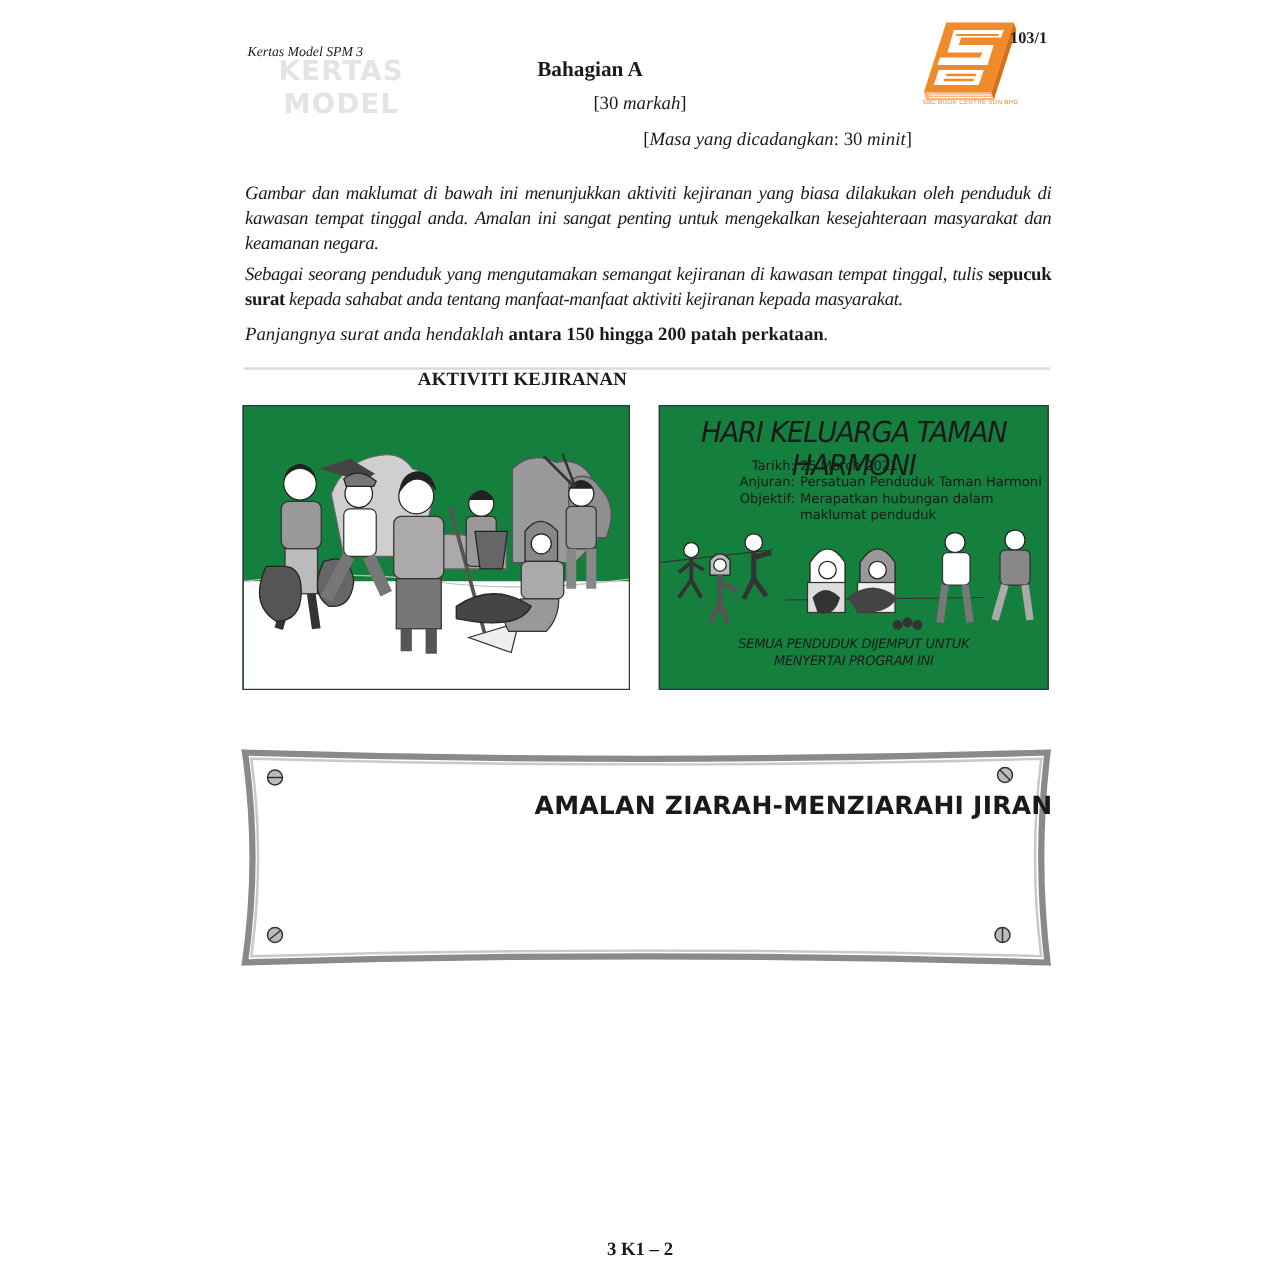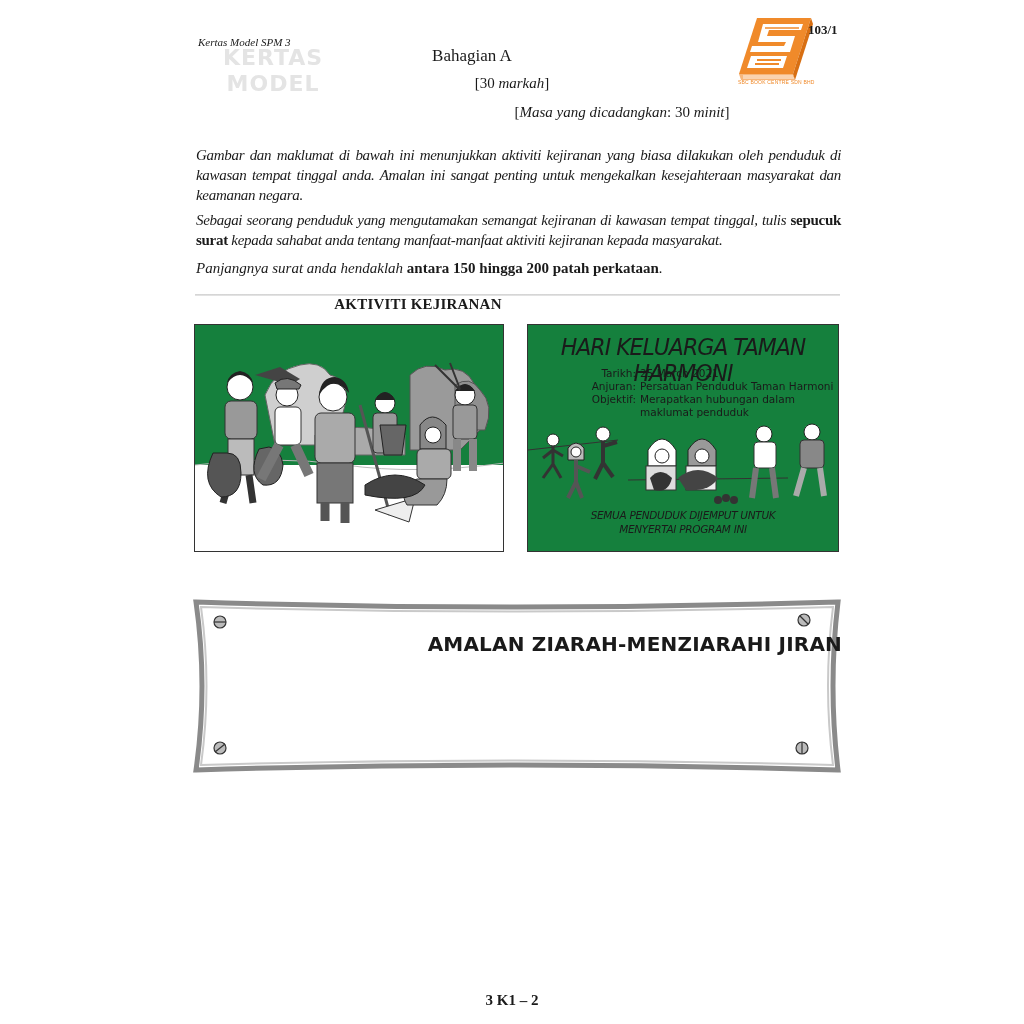--- a/index.html
+++ b/index.html
@@ -7,21 +7,21 @@
       width: 1024px; height: 1024px; background: #ffffff; position: relative; overflow: hidden;
       font-family: "Liberation Serif", "DejaVu Serif", serif; color: #1a1a1a;
     }
     .abs { position: absolute; }
     .running-head { left: 198px; top: 36px; font-size: 11px; font-style: italic; }
     .paper-code { left: 808px; top: 22px; font-size: 13px; font-weight: bold; }
     .logo { left: 735px; top: 12px; width: 80px; height: 78px; }
     .logo-caption { left: 738px; top: 79px; font-family: "Liberation Sans", sans-serif; font-size: 5px; color: #f08a2a; letter-spacing: 0.2px; white-space: nowrap; }
     .watermark { left: 218px; top: 45px; width: 110px; height: 60px; color: #e4e4e4; font-family: "DejaVu Sans", sans-serif; font-weight: bold; font-size: 22px; line-height: 26px; text-align: center; letter-spacing: 1px; }
 
-    .section-title { left: 0; width: 944px; text-align: center; top: 46px; font-size: 17px; font-weight: normal; }
+    .section-title { left: 0; width: 944px; text-align: center; top: 46px; font-size: 17px; font-weight: bold; }
     .marks { left: 0; width: 1024px; text-align: center; top: 75px; font-size: 15px; }
     .time { left: 110px; width: 1024px; text-align: center; top: 104px; font-size: 15px; }
     .it { font-style: italic; }
 
     .para { left: 196px; width: 645px; font-size: 15px; line-height: 20px; font-style: italic; text-align: justify; color: #1a1a1a; }
     .para b { font-style: normal; font-weight: bold; }
     .p1 { top: 145px; letter-spacing: -0.3px; }
     .p2 { top: 210px; letter-spacing: -0.3px; }
     .p3 { top: 258px; }
 

